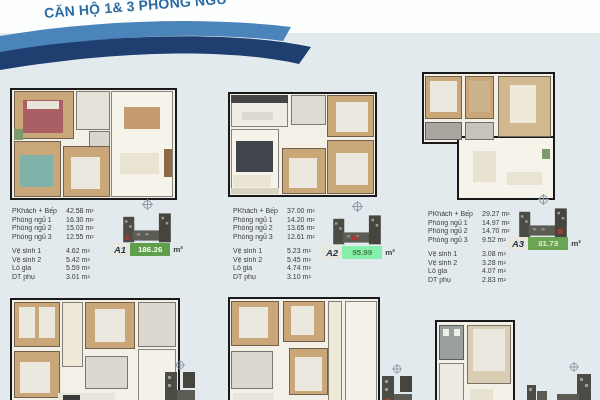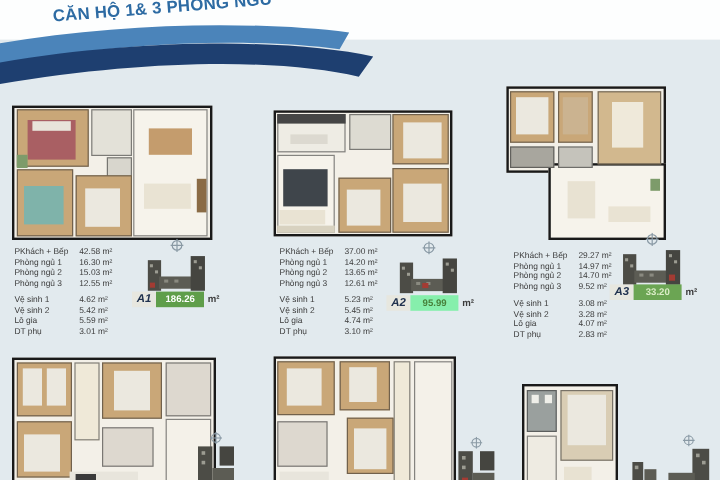--- a/index.html
+++ b/index.html
@@ -256,21 +256,21 @@
         <rect x="9" y="18" width="3" height="3" fill="#9c9c92"></rect>
       <rect x="47" y="8" width="3" height="3" fill="#9c9c92"></rect>
         <rect x="52" y="14" width="3" height="3" fill="#9c9c92"></rect>
       <rect x="18" y="27" width="4" height="3" fill="#8a8a80"></rect>
         <rect x="28" y="27" width="4" height="3" fill="#8a8a80"></rect>
       <rect x="47" y="28" width="6" height="6" fill="#a33b33"></rect>
     </svg>
   </div>
   <div class="badge" style="left:508px;top:237px;">
     <span class="bcode">A3</span>
-    <span class="bval" style="background: rgb(107, 165, 83); color: rgb(217, 236, 198);">33.20</span>
+    <span class="bval" style="background: rgb(107, 165, 83); color: rgb(217, 236, 198);">81.73</span>
     <span class="bunit">m²</span>
   </div>
 
   <div class="plan" style="left:10px;top:298px;width:170px;height:115px;">
     <i class="r rm" style="left:1%;top:2%;width:28%;height:40%;background:#c9a778;"></i>
     <i class="r" style="left:4%;top:6%;width:10%;height:28%;background:#ebe8df;"></i>
     <i class="r" style="left:16%;top:6%;width:10%;height:28%;background:#ebe8df;"></i>
     <i class="r rm" style="left:30%;top:2%;width:13%;height:58%;background:#efe9d8;"></i>
     <i class="r rm" style="left:44%;top:2%;width:30%;height:42%;background:#c9a778;"></i>
     <i class="r" style="left:50%;top:8%;width:18%;height:30%;background:#ebe8df;"></i>

